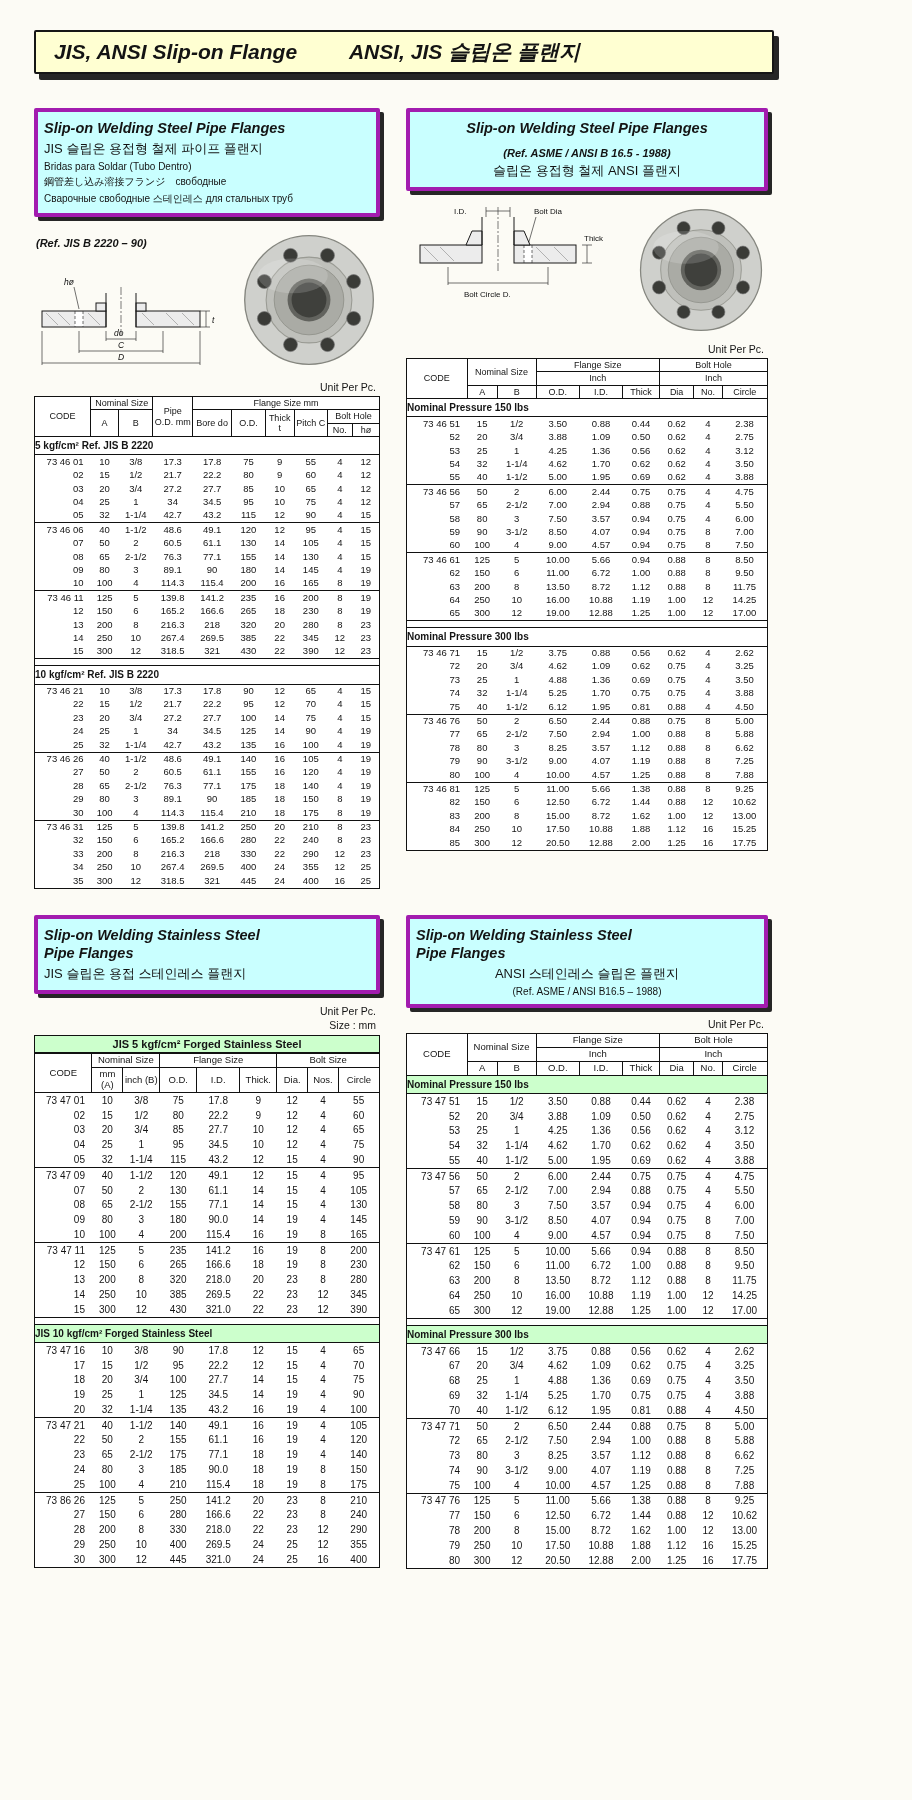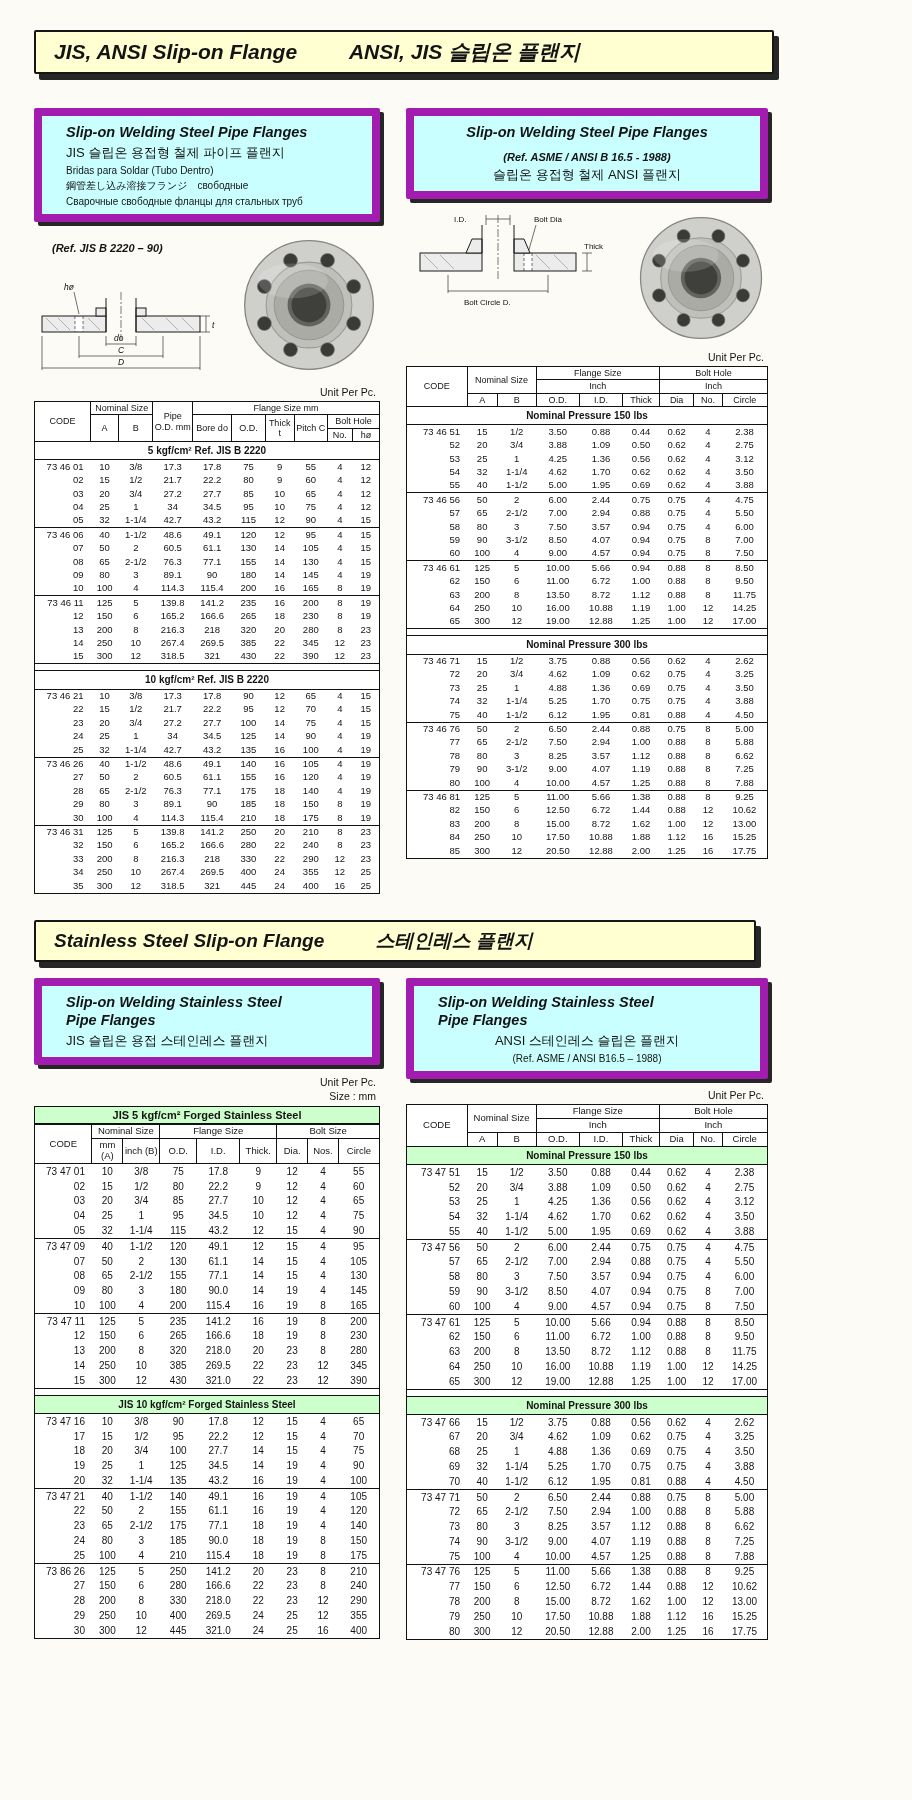--- a/index.html
+++ b/index.html
@@ -8,45 +8,45 @@
 
   .banner{background:#ffffd2;border:2px solid #161616;box-shadow:5px 6px 0 #262626;font-style:italic;font-weight:bold;padding:6px 18px;border-radius:2px}
   .banner .kr{margin-left:46px}
   .banner-main{width:700px;font-size:21px;margin-bottom:34px}
   .banner-sub{width:682px;font-size:19px;margin:0 0 16px 0}
 
   .cols{display:flex;gap:26px;margin-bottom:26px}
   .col-l{width:346px;flex:none}
   .col-r{width:362px;flex:none}
 
-  .infobox{background:#c9ffff;border:8px solid #a21caf;box-shadow:4px 4px 0 #262626;padding:7px 24px;border-radius:2px;margin-bottom:10px}
+  .infobox{background:#c9ffff;border:4px solid #a21caf;box-shadow:4px 4px 0 #262626;padding:7px 6px;border-radius:2px;margin-bottom:10px}
   .ib-t{font-style:italic;font-weight:bold;font-size:14.5px;line-height:1.25}
   .ib-kr{font-weight:normal;font-size:13px;margin-top:3px}
   .ib-s{font-size:10px;margin-top:3px}
   .ib-ref{font-style:italic;font-weight:bold;font-size:11px;margin-top:10px}
   .tc{text-align:center}
 
   .visual{position:relative;margin-bottom:2px}
   .visual-jis{height:152px}
   .visual-ansi{height:140px}
-  .ref-label{font-style:italic;font-weight:bold;font-size:11px;position:absolute;left:18px;top:10px}
+  .ref-label{font-style:italic;font-weight:bold;font-size:11px;position:absolute;left:2px;top:10px}
   .draw{position:absolute;left:0;bottom:0}
   .photo{position:absolute;right:4px;top:6px}
 
   .unit{text-align:right;font-size:10.5px;margin:2px 4px 3px 0}
   .unit-stack{text-align:right;font-size:10.5px;margin:2px 4px 3px 0;line-height:1.35}
 
   .green-band{background:#ccffcc;border:1px solid #111;font-weight:bold;font-size:11px;text-align:center;padding:2px 0;width:100%;box-sizing:border-box}
 
   table.tbl{border-collapse:collapse;width:100%;font-size:9.5px;border:1.5px solid #111;table-layout:fixed;background:#fff}
   .tbl th{border:1px solid #111;font-weight:normal;font-size:9px;text-align:center;padding:1px 1px;line-height:1.15;vertical-align:middle}
   .tbl td{text-align:center;padding:1.4px 2px;line-height:1.12;overflow:hidden}
   .tbl td.code{text-align:right;padding-right:7px;white-space:nowrap}
   .tbl tr.grp td{border-top:1px solid #111}
-  .tbl tr.sec td{border-top:1px solid #111;border-bottom:1px solid #111;font-weight:bold;text-align:center;padding:3px 0;font-size:10px}
+  .tbl tr.sec td{border-top:1px solid #111;border-bottom:1px solid #111;font-weight:bold;text-align:left;padding:3px 0;font-size:10px}
   .tbl tr.sec.green td{background:#ccffcc}
   .tbl tr.spacer td{border-top:1px solid #111;height:6px;padding:0}
   table.tbl2{font-size:10px}
   .tbl2 td{padding:1.8px 2px}
   .tbl2 th{font-size:9.5px}
 
   .metal{fill:#ececec;stroke:#1a1a1a;stroke-width:1}
   .ln{stroke:#1a1a1a;stroke-width:1}
   .dim{stroke:#333;stroke-width:0.7;fill:none}
   .dash{stroke:#333;stroke-width:0.7;stroke-dasharray:3 2}
@@ -67,21 +67,21 @@
 
 
   <div class="cols">
 
     <div class="col-l">
       <div class="infobox">
         <div class="ib-t">Slip-on Welding Steel Pipe Flanges</div>
         <div class="ib-kr">JIS 슬립온 용접형 철제 파이프 플랜지</div>
         <div class="ib-s">Bridas para Soldar (Tubo Dentro)</div>
         <div class="ib-s">鋼管差し込み溶接フランジ　свободные</div>
-        <div class="ib-s">Сварочные свободные фланцы для стальных труб</div>
+        <div class="ib-s">Сварочные свободные 스테인레스 для стальных труб</div>
       </div>
 
       <div class="visual visual-jis">
         <div class="ref-label">(Ref. JIS B 2220 – 90)</div>
         <svg class="draw" width="190" height="104" viewBox="0 0 190 104">
           <text class="dl" x="30" y="10">hø</text>
           <line class="dim" x1="40" y1="12" x2="45" y2="34"></line>
           <rect class="metal" x="8" y="36" width="64" height="16"></rect>
           <rect class="metal" x="102" y="36" width="64" height="16"></rect>
           <line class="hatch" x1="12" y1="38" x2="24" y2="50"></line>
@@ -973,24 +973,20 @@
               <td>2.00</td>
               <td>1.25</td>
               <td>16</td>
               <td>17.75</td>
             </tr>
           </tbody>
       </table>
     </div>
   </div>
 
-  <div class="banner banner-sub">
-    <span>Stainless Steel Slip-on Flange</span>
-    <span class="kr">스테인레스  플랜지</span>
-  </div>
 
   <div class="cols">
 
     <div class="col-l">
       <div class="infobox">
         <div class="ib-t">Slip-on Welding Stainless Steel</div>
         <div class="ib-t">Pipe Flanges</div>
         <div class="ib-kr">JIS 슬립온 용접 스테인레스 플랜지</div>
       </div>
 

